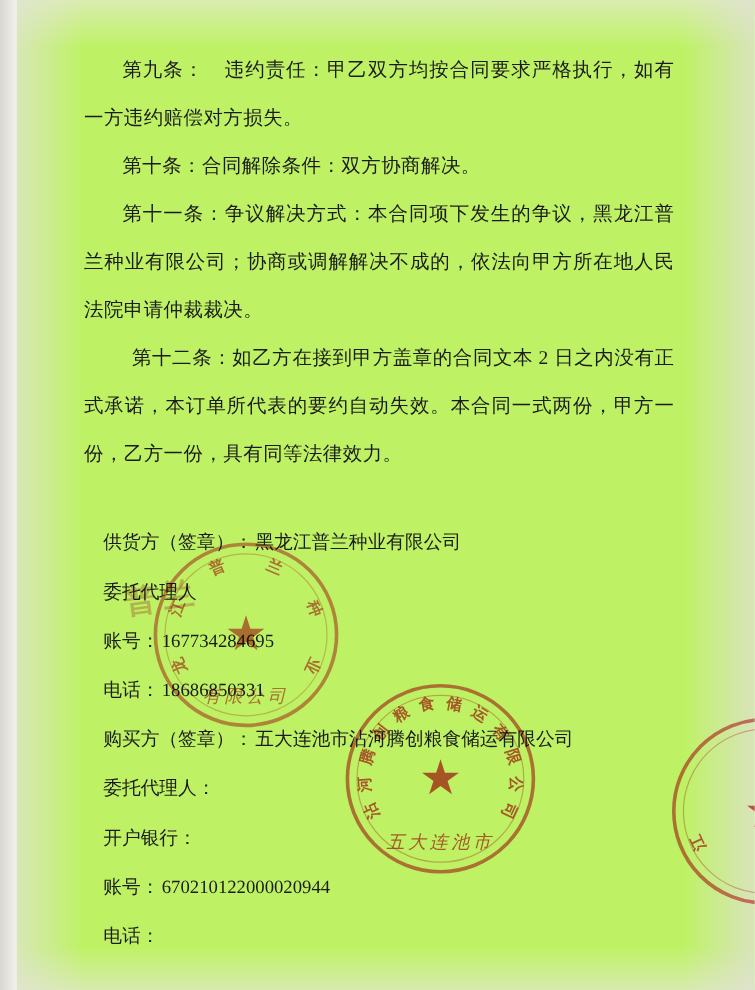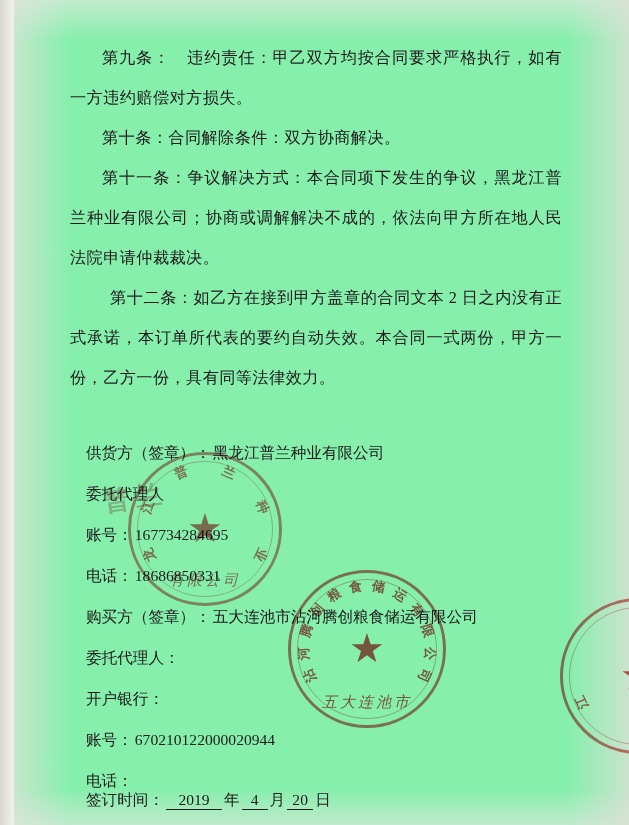--- a/index.html
+++ b/index.html
@@ -10,21 +10,21 @@
     width: 629px;
     height: 825px;
     background: #ffffff;
     font-family: "Liberation Serif", "DejaVu Serif", serif;
     overflow: hidden;
   }
   .page {
     position: relative;
     width: 629px;
     height: 825px;
-    background: #86efac;
+    background: #bef264;
     overflow: hidden;
   }
   
   .paper-tint {
     position: absolute;
     inset: 0;
     background:
       linear-gradient(to right, rgba(228,226,220,0.85) 0px, rgba(250,250,248,0) 70px),
       linear-gradient(to left, rgba(225,223,216,0.75) 0px, rgba(250,250,248,0) 60px),
       linear-gradient(to bottom, rgba(235,233,227,0.6) 0px, rgba(250,250,248,0) 40px),
@@ -209,23 +209,20 @@
       <span class="field-label">开户银行：</span><span class="field-value"></span>
     </div>
     <div class="field-row">
       <span class="field-label">账号：</span><span class="field-value">670210122000020944</span>
     </div>
     <div class="field-row">
       <span class="field-label">电话：</span><span class="field-value"></span>
     </div>
   </div>
 
-  <div class="sign-date">
-    <span>签订时间：</span><span class="date-blank">2019</span><span>年</span><span class="date-blank short">4</span><span>月</span><span class="date-blank short">20</span><span>日</span>
-  </div>
 
   <div class="smudge">普兰</div>
 
   <div class="seal seal-faint" id="seal-supplier">
     <div class="seal-inner-ring"></div>
     <div class="arc-text">
         <span style="transform: rotate(-205deg) translate(61px) rotate(90deg) translate(-50%, -50%);">龙</span>
         <span style="transform: rotate(-159deg) translate(61px) rotate(90deg) translate(-50%, -50%);">江</span>
         <span style="transform: rotate(-113deg) translate(61px) rotate(90deg) translate(-50%, -50%);">普</span>
         <span style="transform: rotate(-67deg) translate(61px) rotate(90deg) translate(-50%, -50%);">兰</span>

